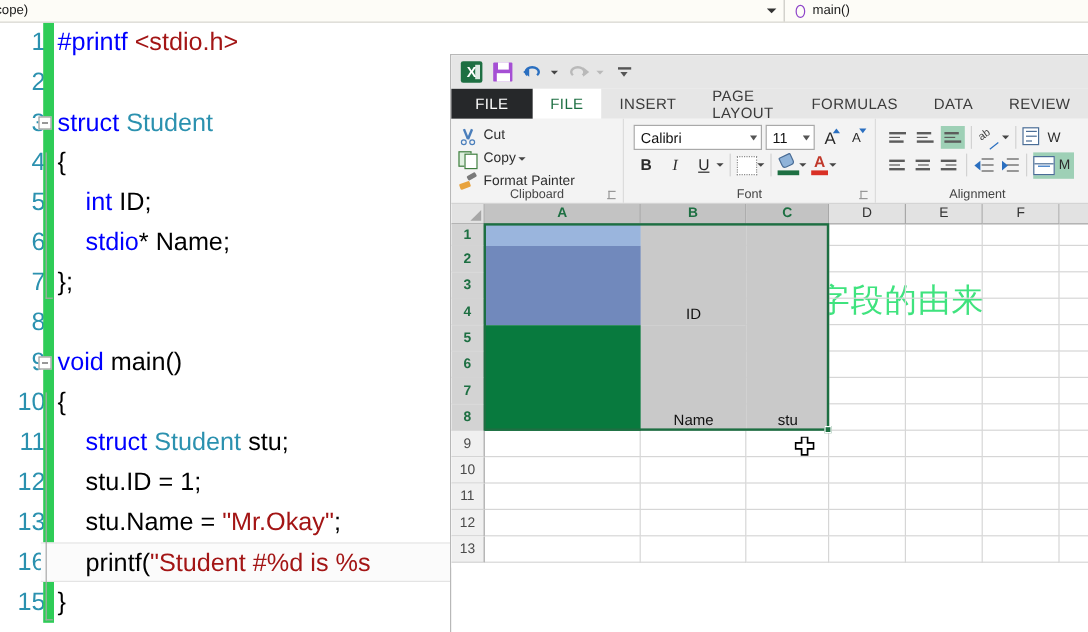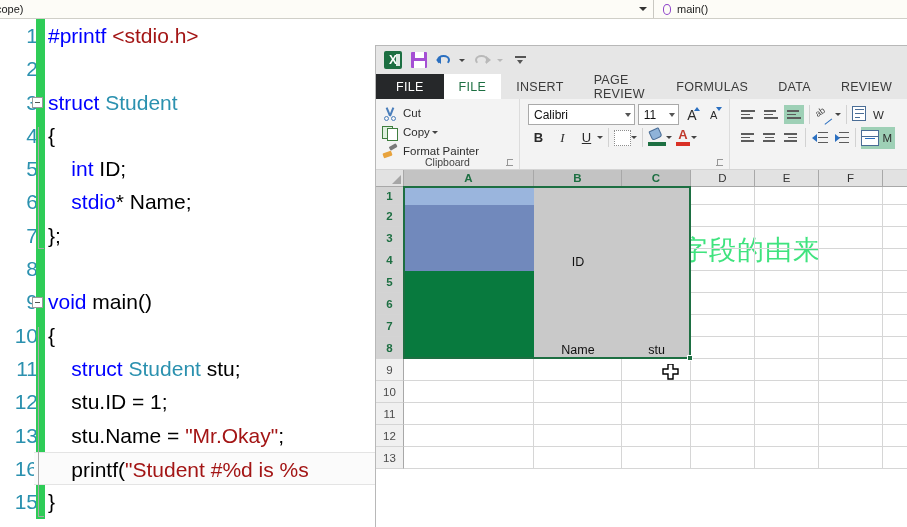--- a/index.html
+++ b/index.html
@@ -573,21 +573,21 @@
           <span class="arrowhead"></span>
       </div>
       <span class="mini-caret dim"></span>
       <div class="qat-more"></div>
     </div>
 
     <div class="tabs" id="ribbon-tabs">
         <div class="tab file">FILE</div>
         <div class="tab active">FILE</div>
         <div class="tab">INSERT</div>
-        <div class="tab">PAGE REVIEW</div>
+        <div class="tab">PAGE LAYOUT</div>
         <div class="tab">FORMULAS</div>
         <div class="tab">DATA</div>
         <div class="tab">REVIEW</div>
       </div>
 
     <div class="ribbon">
 
       <div class="rgroup g-clip">
         <div class="clip-items">
           <div class="clip-item">
@@ -637,20 +637,21 @@
             <span class="bucket"></span>
               <span class="bar"></span>
           </div>
           <span class="mini-caret"></span>
           <div class="fontcolor-ico">
             <span class="a">A</span>
               <span class="bar"></span>
           </div>
           <span class="mini-caret"></span>
         </div>
+        <div class="glabel">Font</div>
         <div class="dlauncher"></div>
       </div>
 
       <div class="rgroup g-align">
         <div class="frow">
           <div class="align-ico">
             <span style="width:100%"></span>
               <span style="width:65%"></span>
               <span style="width:85%"></span>
           </div>
@@ -706,20 +707,21 @@
               <span class="ln"></span>
               <span class="ln"></span>
               <span class="ar"></span>
           </div>
           <span class="vsep"></span>
           <div class="abtn hl">
             <span class="merge-ico"></span>
             <span>M</span>
           </div>
         </div>
+        <div class="glabel">Alignment</div>
       </div>
     </div>
 
 
     <div class="grid-wrap" id="grid">
       <div class="corner"></div>
       <div class="cn-note" style="left:305px; top:62px;">字段的由来</div>
       <svg class="xcursor" style="left:286px; top:194px;" viewBox="0 0 17 19">
         <path d="M6 0 h5 v5 h5 v5 h-5 v5 h-5 v-5 h-5 v-5 h5 z" fill="#ffffff" stroke="#000000" stroke-width="1.4"></path>
       </svg>

